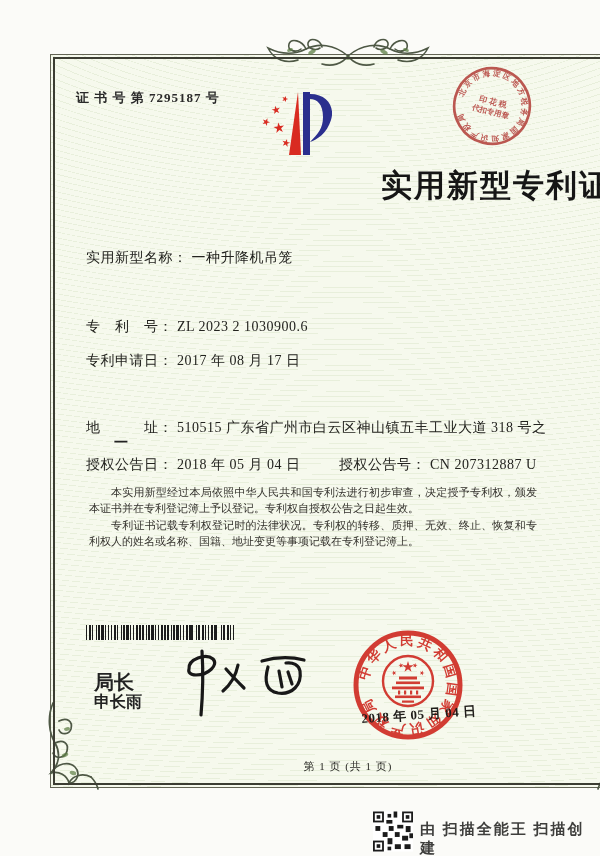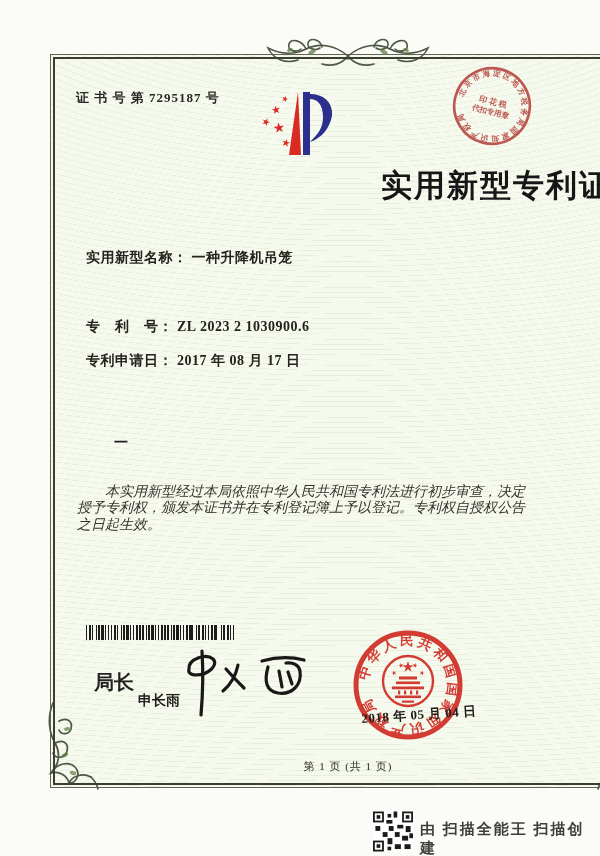--- a/index.html
+++ b/index.html
@@ -23,42 +23,42 @@
     content:'';position:absolute;inset:2px;border:2px solid #3c3d33;pointer-events:none;
   }
   .cert-no{position:absolute;left:25px;top:34px;font-size:13px;font-weight:600;letter-spacing:1px;color:#2a2a2a;}
   .logo{position:absolute;left:205px;top:34px;}
   .tax-stamp{position:absolute;left:399px;top:9px;transform:rotate(14deg);opacity:.88;}
   .title{
     position:absolute;left:0;right:0;top:110px;margin:0;text-align:right;
     font-size:31px;font-weight:700;letter-spacing:2px;color:#161616;
   }
   
-  .row{position:absolute;left:35px;font-size:14px;font-weight:700;color:#23231f;white-space:nowrap;}
+  .row{position:absolute;left:35px;font-size:14px;font-weight:400;color:#23231f;white-space:nowrap;}
   .row .lbl{letter-spacing:.5px;}
   .row .val{margin-left:4px;letter-spacing:.5px;}
   .addr2{position:absolute;left:63px;top:379px;font-size:14px;font-weight:600;}
   .grant-right{position:absolute;left:253px;top:0;}
   
   .body-text{
-    position:absolute;left:26px;width:448px;top:429px;
-    font-size:14px;line-height:16.4px;text-align:justify;color:#33312c;
-    font-style:italic;font-weight:500;
+    position:absolute;left:38px;width:448px;top:429px;
+    font-size:11px;line-height:16.4px;text-align:justify;color:#33312c;
+    font-weight:500;
   }
   .body-text p{margin:0;text-indent:2em;}
   .barcode{
     position:absolute;left:35px;top:570px;width:150px;height:15px;
     background:repeating-linear-gradient(90deg,
       #1c1c1c 0 1.5px,transparent 1.5px 3px,
       #1c1c1c 3px 5.5px,transparent 5.5px 6.5px,
       #1c1c1c 6.5px 7.5px,transparent 7.5px 10px,
       #1c1c1c 10px 11px,transparent 11px 12.5px);
   }
   .director-label{position:absolute;left:43px;top:614px;font-size:20px;font-weight:700;}
-  .director-name{position:absolute;left:43px;top:637px;font-size:14px;font-weight:700;margin-left:44px;}
+  .director-name{position:absolute;left:43px;top:637px;font-size:16px;font-weight:700;}
   .signature{position:absolute;left:125px;top:592px;}
   .seal{position:absolute;left:300px;top:573px;opacity:.92;}
   .seal-date{
     position:absolute;left:310px;top:651px;width:116px;text-align:center;
     font-size:13px;font-weight:700;color:#1f1d1a;transform:rotate(-4deg);letter-spacing:.5px;
   }
   .page-no{position:absolute;left:0;right:0;top:704px;text-align:center;font-size:11px;letter-spacing:1px;color:#2c2c28;}
   .corner{position:absolute;top:644px;}
   .corner.left{left:-6px;}
   .corner.right{right:-6px;transform:scaleX(-1);}
@@ -130,24 +130,34 @@
 
     <div class="row" style="top:194px">
       <span class="lbl">实用新型名称：</span><span class="val">一种升降机吊笼</span>
     </div>
     <div class="row" style="top:263px">
       <span class="lbl">专　利　号：</span><span class="val">ZL 2023 2 1030900.6</span>
     </div>
     <div class="row" style="top:297px">
       <span class="lbl">专利申请日：</span><span class="val">2017 年 08 月 17 日</span>
     </div>
+    <div class="row" style="top:364px">
+      <span class="lbl">地　　　址：</span><span class="val">510515 广东省广州市白云区神山镇五丰工业大道 318 号之</span>
+    </div>
     <div class="addr2">一</div>
+    <div class="row" style="top:401px">
+      <span class="lbl">授权公告日：</span><span class="val">2018 年 05 月 04 日</span>
+      <span class="grant-right">
+        <span class="lbl">授权公告号：</span><span class="val">CN 207312887 U</span>
+      </span>
+    </div>
 
     <div class="body-text">
       <p>本实用新型经过本局依照中华人民共和国专利法进行初步审查，决定授予专利权，颁发本证书并在专利登记簿上予以登记。专利权自授权公告之日起生效。</p>
+      <p>专利证书记载专利权登记时的法律状况。专利权的转移、质押、无效、终止、恢复和专利权人的姓名或名称、国籍、地址变更等事项记载在专利登记簿上。</p>
     </div>
 
     <div class="barcode"></div>
 
     <div class="director-label">局长</div>
     <div class="director-name">申长雨</div>
 
     <svg class="signature" width="140" height="72" viewBox="0 0 140 72">
       <g fill="none" stroke="#181818" stroke-width="3.2" stroke-linecap="round">
         <path d="M13,22 C12,12 30,6 37,12 C43,18 32,28 20,28 C14,28 12,25 13,22"></path>

